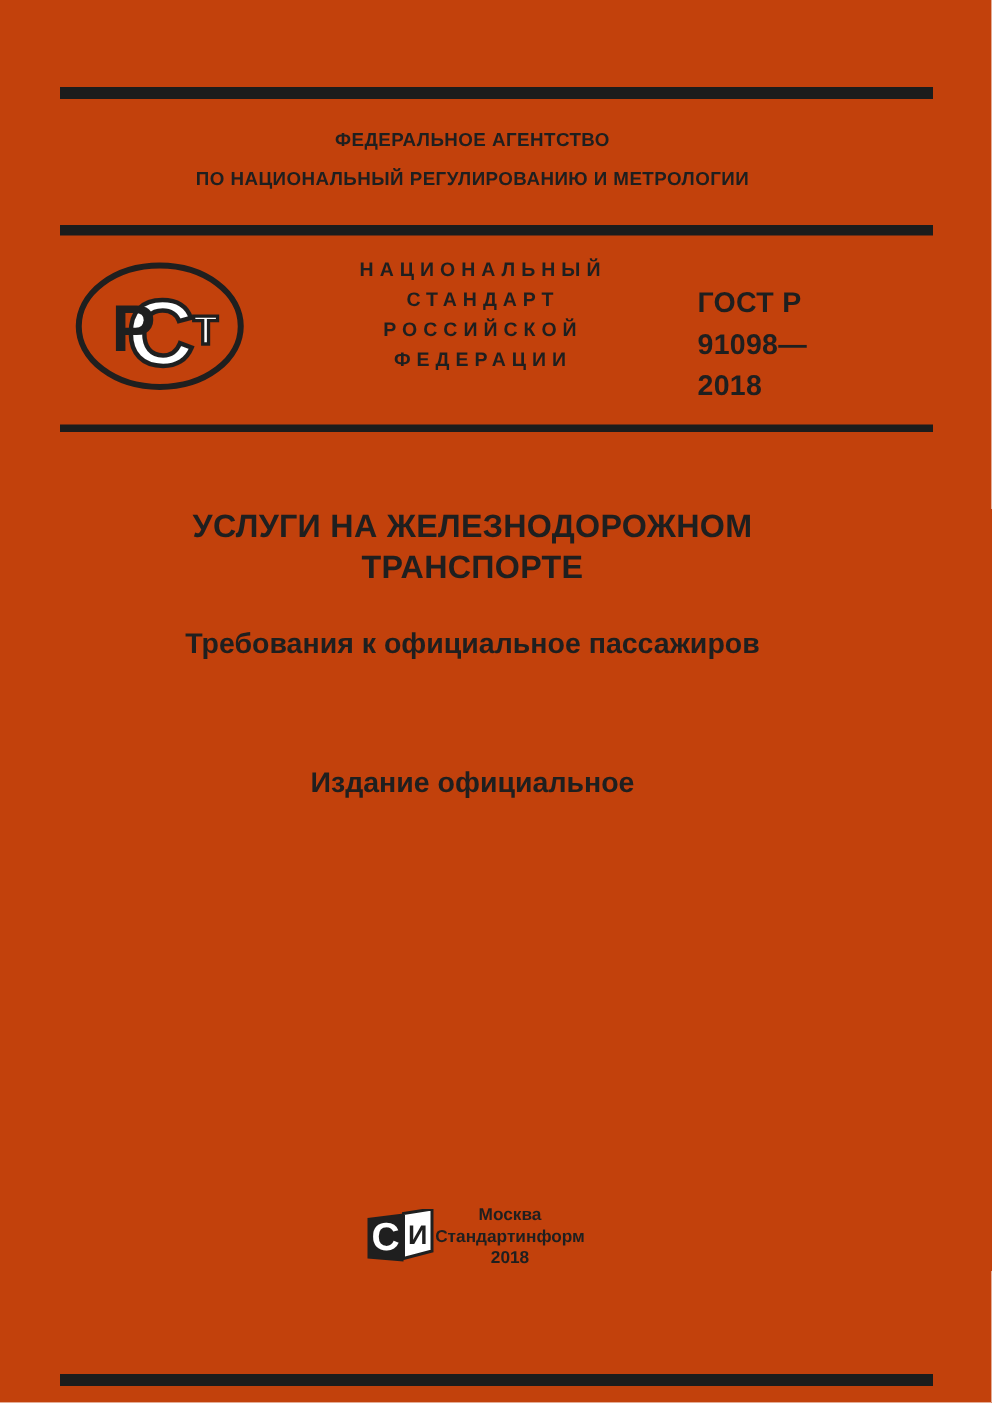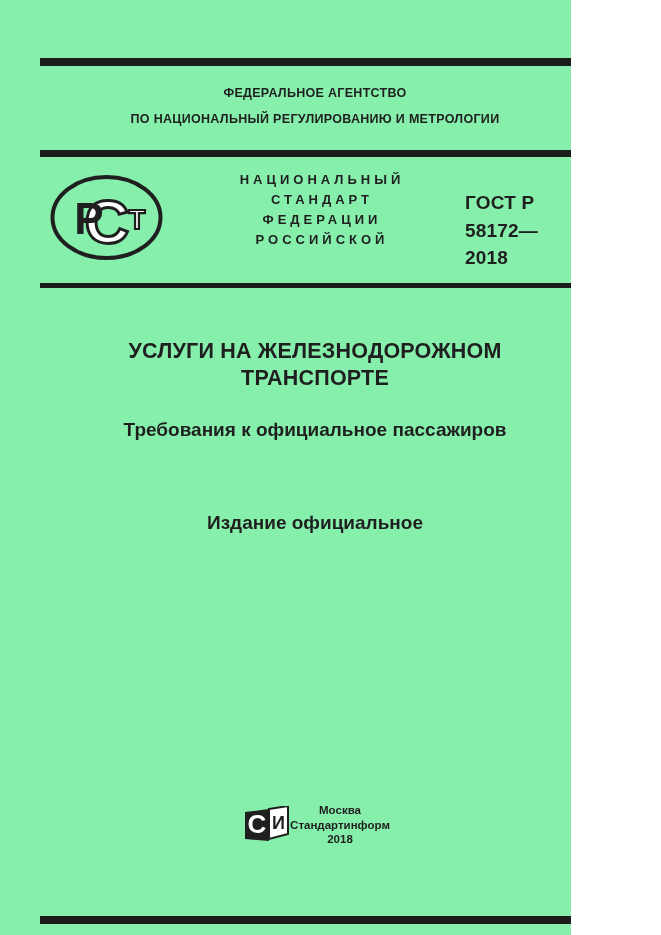--- a/index.html
+++ b/index.html
@@ -1,19 +1,19 @@
 <!DOCTYPE html>
 <html><head>
 <meta charset="utf-8">
 <style>
   html,body { margin:0; padding:0; background:#ffffff; }
   .page {
     position:relative;
-    width:571px; height:935px;
-    background:#86efac;
+    width:661px; height:935px;
+    background:#c2410c;
     font-family:"Liberation Sans", sans-serif;
     color:#1f1f1f;
     overflow:hidden;
   }
   .bar { position:absolute; left:40px; width:582px; background:#1c1c1c; }
   .bar1 { top:58px;  height:8px; }
   .bar2 { top:150px; height:7px; }
   .bar3 { top:283px; height:5px; }
   .bar4 { top:916px; height:8px; }
 
@@ -65,27 +65,27 @@
   <svg class="rst-logo" width="115" height="88" viewBox="0 0 115 88">
     <ellipse cx="57.5" cy="43.5" rx="54" ry="40.5" fill="none" stroke="#1f1f1f" stroke-width="4"></ellipse>
     <text x="58" y="69" font-size="62" font-weight="bold" text-anchor="middle" fill="#ffffff" stroke="#1f1f1f" stroke-width="3">С</text>
     <text x="40" y="60" font-size="44" font-weight="bold" text-anchor="middle" fill="#1f1f1f">Р</text>
     <text x="88" y="55" font-size="27" font-weight="bold" text-anchor="middle" fill="#ffffff" stroke="#1f1f1f" stroke-width="2.2">Т</text>
   </svg>
 
   <div class="std-block">
     <div>НАЦИОНАЛЬНЫЙ</div>
     <div>СТАНДАРТ</div>
+    <div>РОССИЙСКОЙ</div>
     <div>ФЕДЕРАЦИИ</div>
-    <div>РОССИЙСКОЙ</div>
   </div>
 
   <div class="designation">
     <div>ГОСТ Р</div>
-    <div>58172—</div>
+    <div>91098—</div>
     <div>2018</div>
   </div>
 
   <div class="bar bar3"></div>
 
   <div class="centerline title">УСЛУГИ НА ЖЕЛЕЗНОДОРОЖНОМ</div>
   <div class="centerline title title2">ТРАНСПОРТЕ</div>
 
   <div class="centerline subtitle">Требования к официальное пассажиров</div>
 

